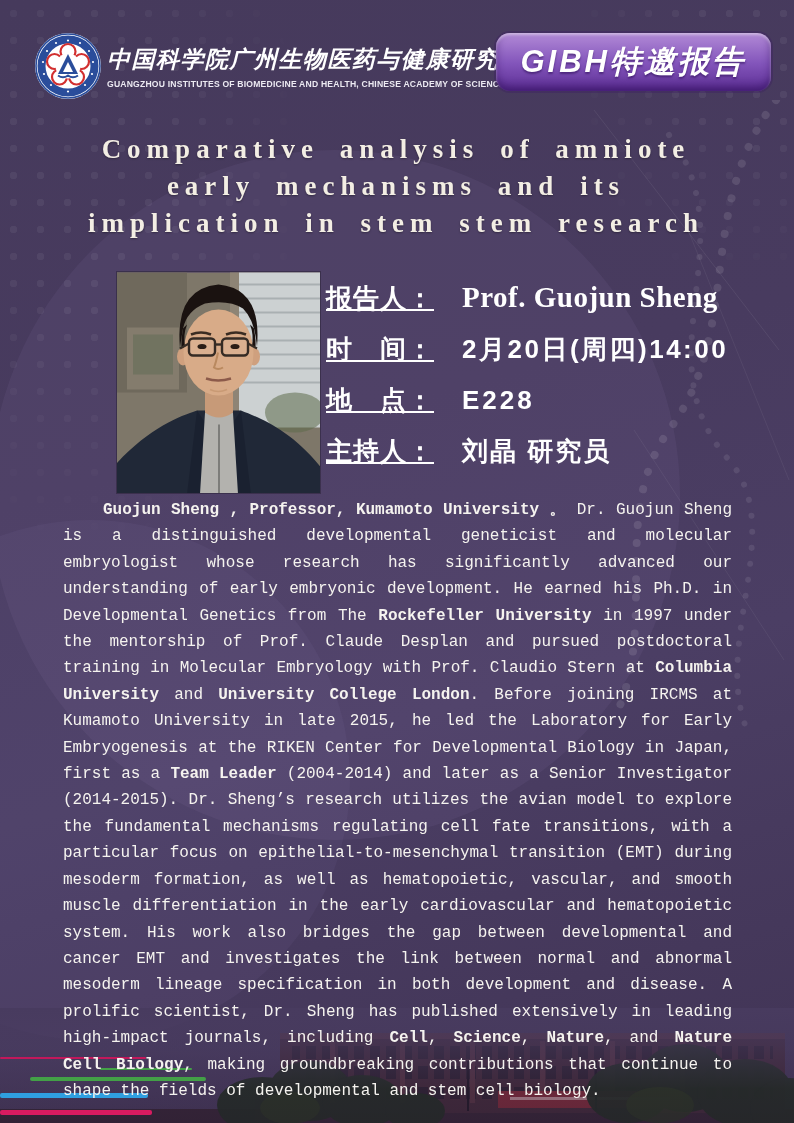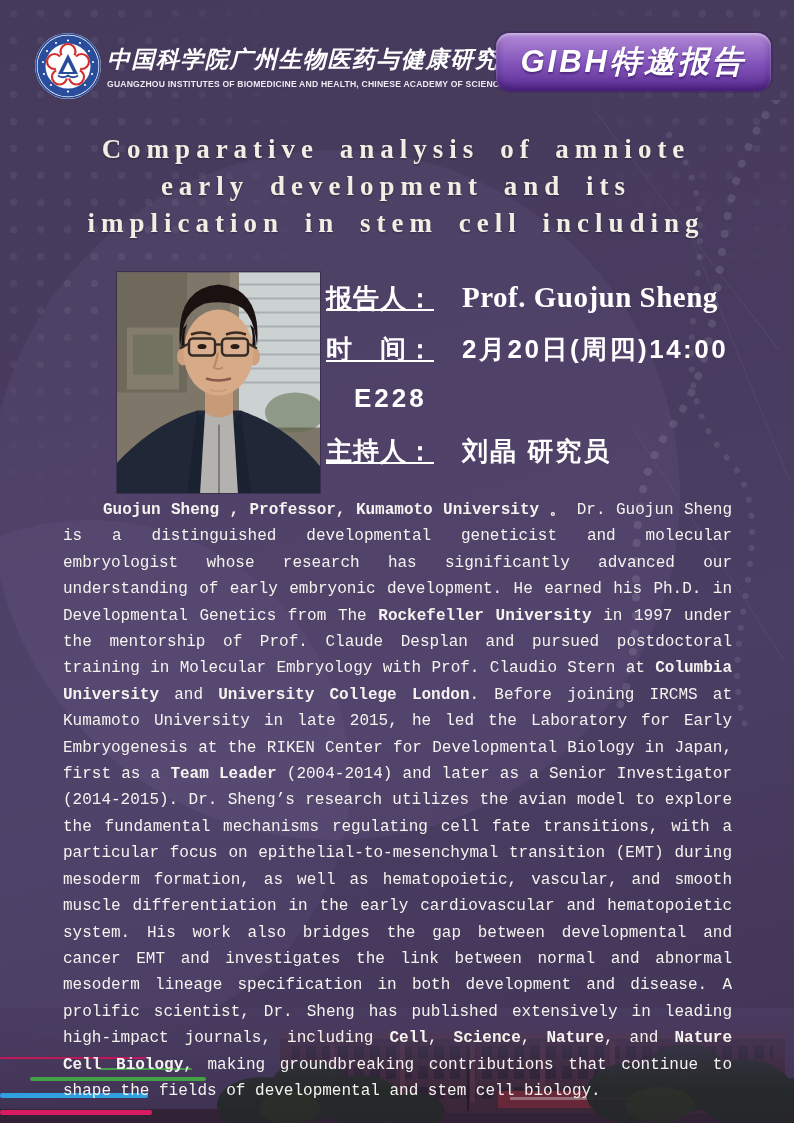--- a/index.html
+++ b/index.html
@@ -194,22 +194,22 @@
   <div class="org-names">
     <div class="org-cn">中国科学院广州生物医药与健康研究院</div>
     <div class="org-en">GUANGZHOU INSTITUTES OF BIOMEDICINE AND HEALTH, CHINESE ACADEMY OF SCIENCES</div>
   </div>
   <div class="badge">
     <span>GIBH特邀报告</span>
   </div>
 
   <div class="title">
     <div>Comparative analysis of amniote</div>
-    <div>early development and its</div>
-    <div>implication in stem cell including</div>
+    <div>early mechanisms and its</div>
+    <div>implication in stem stem research</div>
   </div>
 
   <svg class="photo" viewBox="0 0 203 220" width="203" height="221">
     <rect width="203" height="220" fill="#7e7769"></rect>
     <rect x="0" y="0" width="70" height="120" fill="#6f695c"></rect>
     <rect x="10" y="55" width="52" height="62" fill="#8a8172" opacity="0.8"></rect>
     <rect x="16" y="62" width="40" height="40" fill="#5d6a54" opacity="0.5"></rect>
     <rect x="122" y="0" width="81" height="155" fill="#ccd1d2"></rect>
     <g stroke="#a9b0b2" stroke-width="2">
       <line x1="122" y1="12" x2="203" y2="12"></line>
@@ -258,20 +258,21 @@
   <div class="info-rows">
     <div class="info-row r-speaker">
       <span class="info-label">报告人：</span>
       <span class="info-value">Prof. Guojun Sheng</span>
     </div>
     <div class="info-row r-time">
       <span class="info-label">时　间：</span>
       <span class="info-value">2月20日(周四)14:00</span>
     </div>
     <div class="info-row r-place">
+      <span class="info-label">地　点：</span>
       <span class="info-value">E228</span>
     </div>
     <div class="info-row r-host">
       <span class="info-label">主持人：</span>
       <span class="info-value">刘晶 研究员</span>
     </div>
   </div>
 
   <div class="bio">
     <p><b>Guojun Sheng , Professor, Kumamoto University 。</b><span> Dr. Guojun Sheng is a distinguished developmental geneticist and molecular embryologist whose research has significantly advanced our understanding of early embryonic development. He earned his Ph.D. in Developmental Genetics from The </span><b>Rockefeller University</b><span> in 1997 under the mentorship of Prof. Claude Desplan and pursued postdoctoral training in Molecular Embryology with Prof. Claudio Stern at </span><b>Columbia University</b><span> and </span><b>University College London</b><span>. Before joining IRCMS at Kumamoto University in late 2015, he led the Laboratory for Early Embryogenesis at the RIKEN Center for Developmental Biology in Japan, first as a </span><b>Team Leader</b><span> (2004-2014) and later as a Senior Investigator (2014-2015). Dr. Sheng’s research utilizes the avian model to explore the fundamental mechanisms regulating cell fate transitions, with a particular focus on epithelial-to-mesenchymal transition (EMT) during mesoderm formation, as well as hematopoietic, vascular, and smooth muscle differentiation in the early cardiovascular and hematopoietic system. His work also bridges the gap between developmental and cancer EMT and investigates the link between normal and abnormal mesoderm lineage specification in both development and disease. A prolific scientist, Dr. Sheng has published extensively in leading high-impact journals, including </span><b>Cell</b><span>, </span><b>Science</b><span>, </span><b>Nature</b><span>, and </span><b>Nature Cell Biology</b><span>, making groundbreaking contributions that continue to shape the fields of developmental  and stem cell biology.</span></p>

